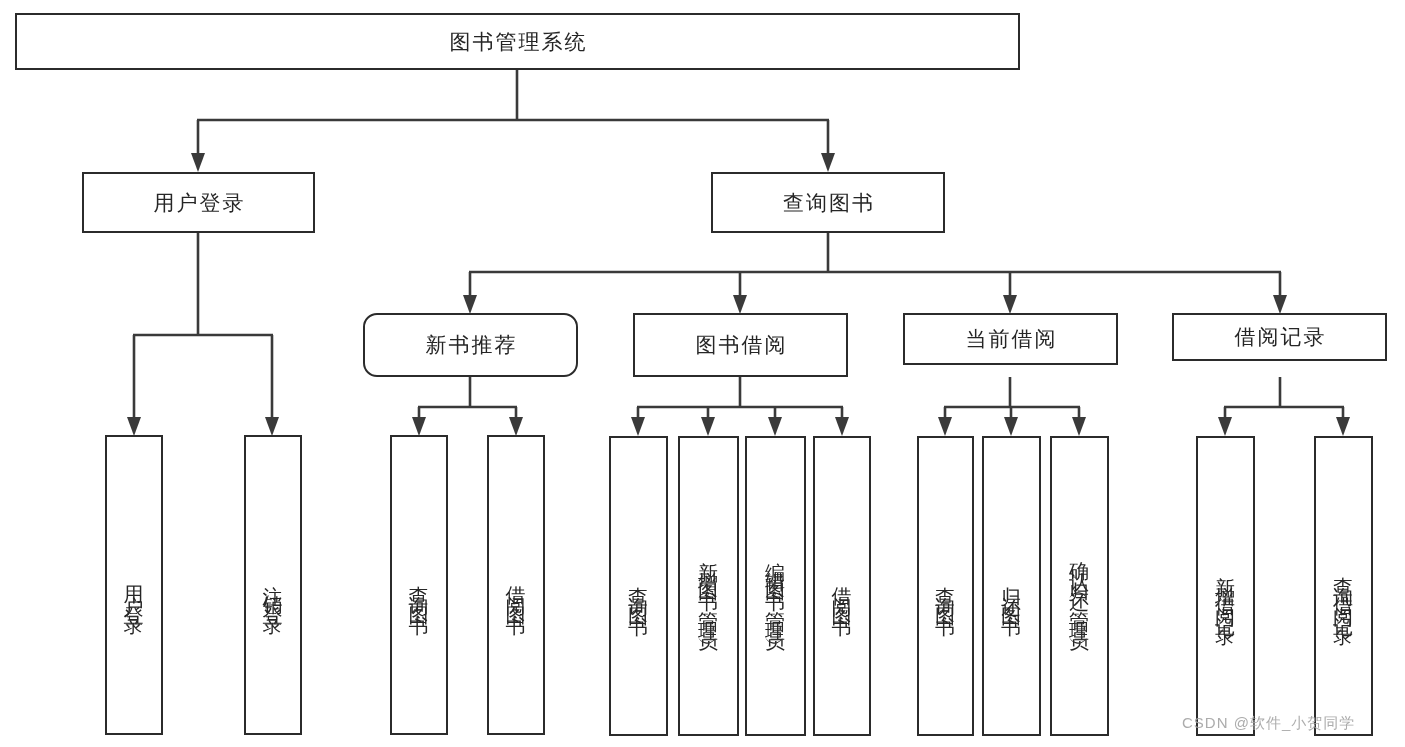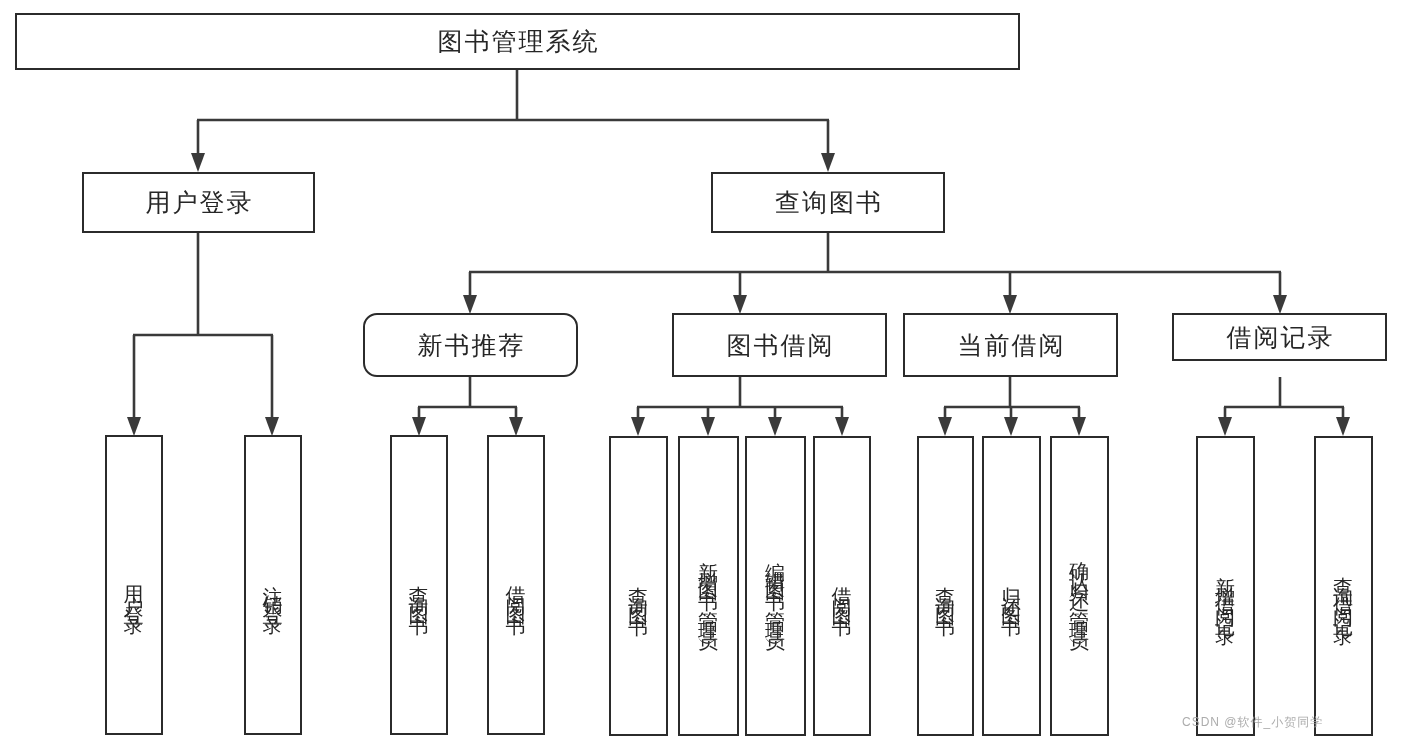--- a/index.html
+++ b/index.html
@@ -26,38 +26,38 @@
     box-sizing: border-box;
     background: #ffffff;
     border: 2px solid #2b2b2b;
     display: flex;
     align-items: center;
     justify-content: center;
     color: #262626;
     z-index: 2;
   }
   .node .htext {
-    font-size: 25px;
+    font-size: 21px;
     letter-spacing: 2px;
     white-space: nowrap;
     transform: translateX(1px); 
   }
   .node .vtext {
     writing-mode: vertical-rl;
     text-orientation: mixed;
     font-size: 20px;
     letter-spacing: 10px;
     line-height: 1;
     transform: translateY(5px); 
   }
   .watermark {
     position: absolute;
     left: 1182px;
     top: 714px;
-    font-size: 12px;
+    font-size: 15px;
     letter-spacing: 1px;
     color: rgba(168, 168, 168, 0.95);
     white-space: nowrap;
     z-index: 3;
   }
 </style>
 </head>
 <body>
 
 <div class="stage">
@@ -138,24 +138,24 @@
   <div class="node" style="left:82px; top:172px; width:233px; height:61px;">
     <span class="htext">用户登录</span>
   </div>
   <div class="node" style="left:711px; top:172px; width:234px; height:61px;">
     <span class="htext">查询图书</span>
   </div>
 
   <div class="node" style="left:363px; top:313px; width:215px; height:64px;border-radius:14px;">
     <span class="htext">新书推荐</span>
   </div>
-  <div class="node" style="left:633px; top:313px; width:215px; height:64px;margin-left:39px;">
+  <div class="node" style="left:633px; top:313px; width:215px; height:64px;">
     <span class="htext">图书借阅</span>
   </div>
-  <div class="node" style="left:903px; top:313px; width:215px; height:64px;">
+  <div class="node" style="left:903px; top:313px; width:215px; height:52px;">
     <span class="htext">当前借阅</span>
   </div>
   <div class="node" style="left:1172px; top:313px; width:215px; height:48px;">
     <span class="htext">借阅记录</span>
   </div>
 
   <div class="node" style="left:105px; top:435px; width:58px; height:300px;">
     <span class="vtext">用户登录</span>
   </div>
   <div class="node" style="left:244px; top:435px; width:58px; height:300px;">

